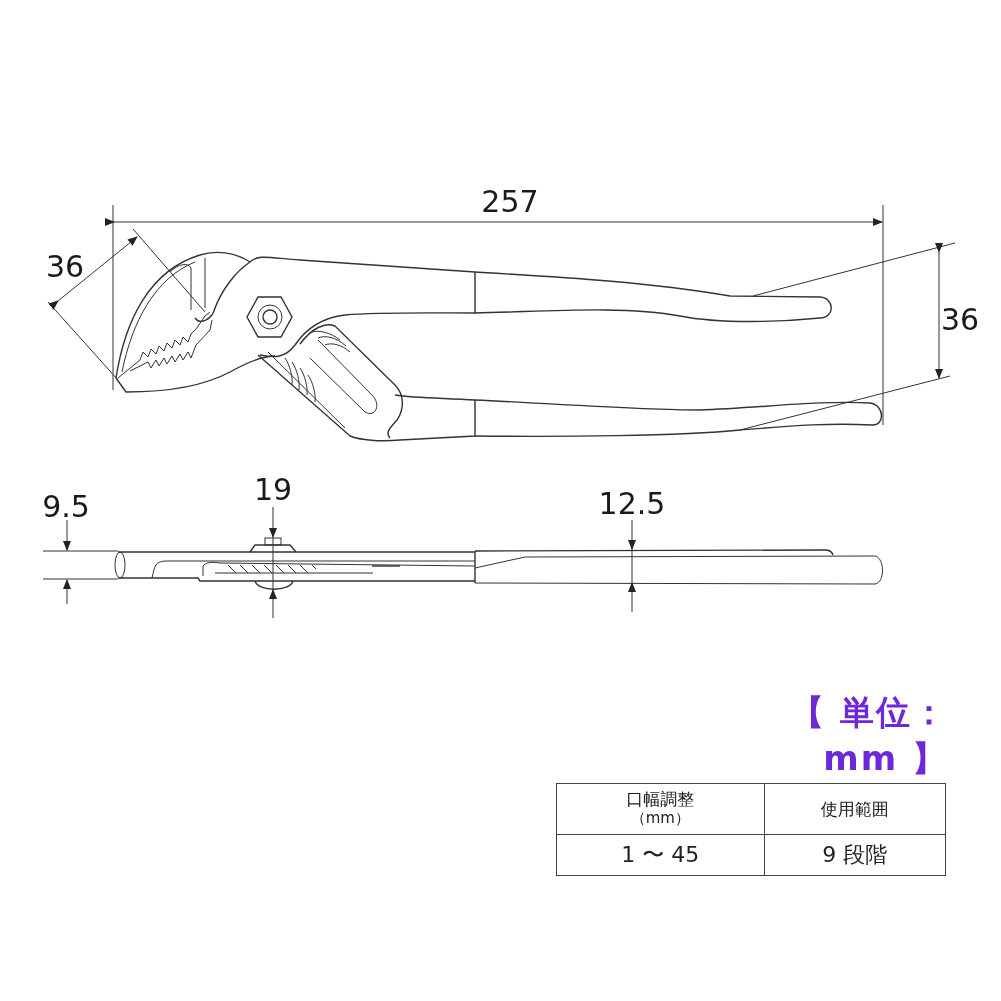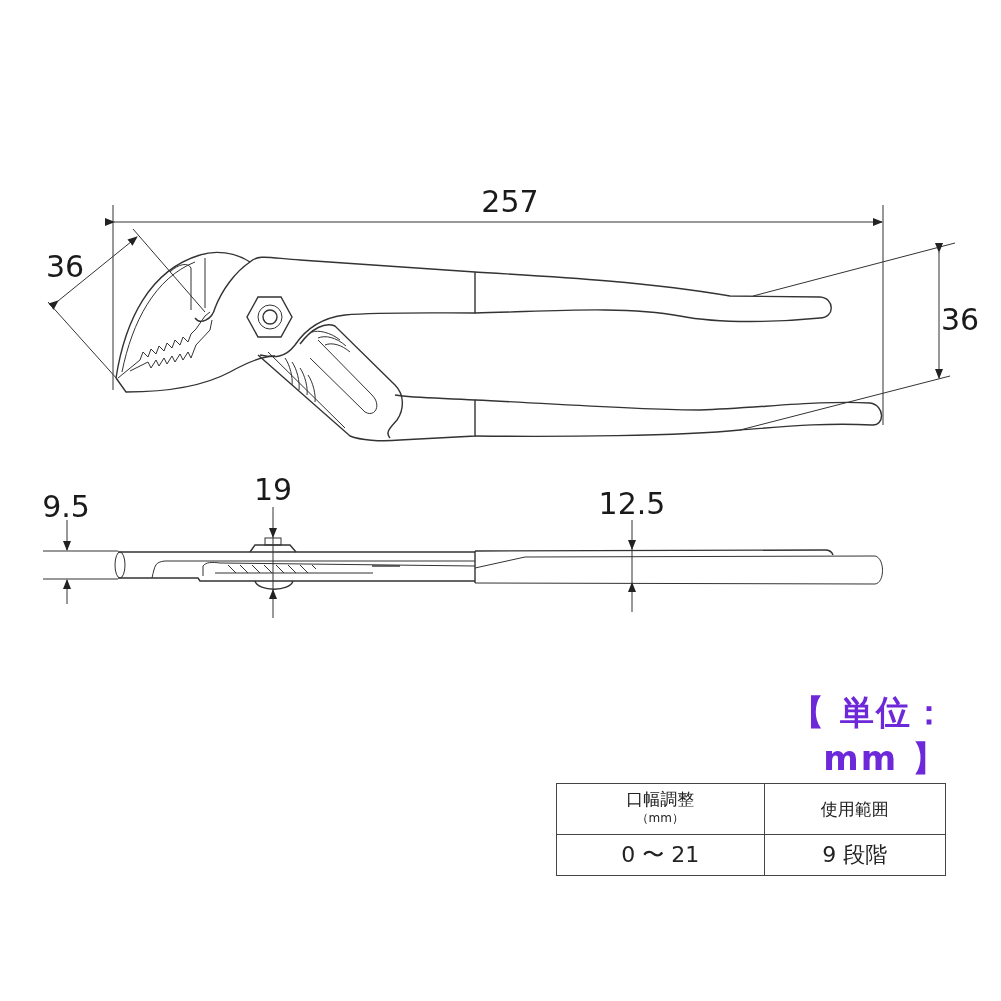--- a/index.html
+++ b/index.html
@@ -10,21 +10,21 @@
   .ln { fill:none; stroke:#333; stroke-width:1.4; }
   .thin { fill:none; stroke:#333; stroke-width:1; }
   .unit { position:absolute; left:738px; top:690px; width:210px; text-align:right;
           font-size:34px; font-weight:bold; letter-spacing:2px; color:#6d28d9;
           font-family:"DejaVu Sans","Liberation Sans",sans-serif; }
   table.spec { position:absolute; left:556px; top:783px; width:390px; height:93px;
                border-collapse:collapse; font-family:"DejaVu Sans","Liberation Sans",sans-serif; }
   table.spec td { border:1.5px solid #444; text-align:center; color:#222; padding:0; }
   table.spec tr.h td { height:50px; font-size:17px; line-height:19px; }
   table.spec tr.v td { height:40px; font-size:22px; }
-  .sub { font-size:12px; display:block; }
+  .sub { font-size:15px; display:block; }
 </style>
 </head>
 <body>
 
 <svg class="drawing" viewBox="0 0 1001 1001">
   <defs>
     <marker id="arr" markerWidth="10" markerHeight="10" refX="9" refY="5" orient="auto" markerUnits="userSpaceOnUse">
       <path d="M0,1 L10,5 L0,9 Z" fill="#222"></path>
     </marker>
   </defs>
@@ -123,17 +123,17 @@
       <tr class="h">
     <td>
       <span>口幅調整</span>
       <span class="sub">（mm）</span>
     </td>
     <td>
       <span>使用範囲</span>
     </td>
   </tr>
   <tr class="v">
-    <td>0 〜 21</td>
+    <td>1 〜 45</td>
     <td>9 段階</td>
   </tr>
 </tbody>
   </table>
 
 </body></html>

